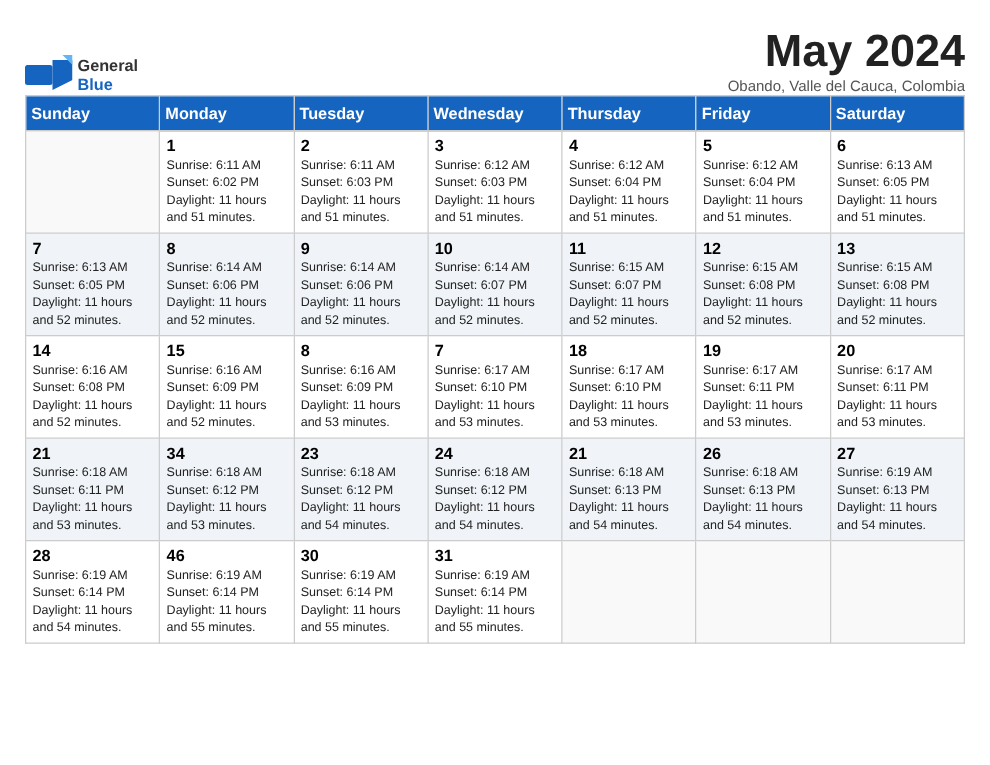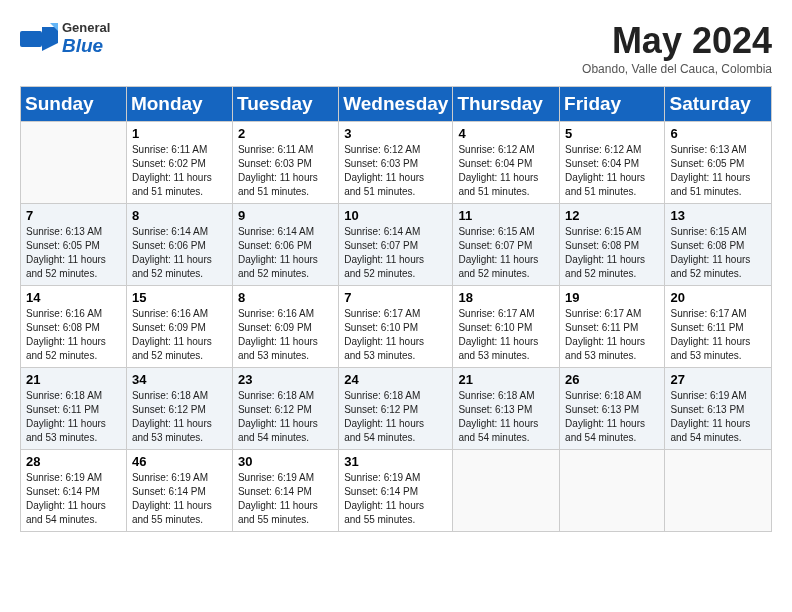--- a/index.html
+++ b/index.html
@@ -6,22 +6,21 @@
     body {
       font-family: Arial, sans-serif;
       background: #fff;
       width: 792px;
       min-height: 612px;
       padding: 20px;
     }
     .header-area {
       display: flex;
       justify-content: space-between;
-      align-items: flex-start;
-      margin-bottom: 10px;
+      align-items: flex-end;
     }
     .logo {
       display: flex;
       flex-direction: column;
       align-items: flex-start;
     }
     .title-area {
       text-align: right;
     }
     .month-title {
@@ -36,21 +35,21 @@
     .calendar-table {
       width: 100%;
       border-collapse: collapse;
       font-size: 11px;
     }
     .calendar-table th {
       background: #1565c0;
       color: #fff;
       padding: 6px 4px;
       text-align: left;
-      font-size: 19px;
+      font-size: 13px;
       border: 1px solid #ccc;
     }
     .calendar-table td {
       border: 1px solid #ccc;
       vertical-align: top;
       padding: 4px 5px;
       height: 80px;
       width: calc(100% / 7);
     }
     .day-number {
@@ -78,21 +77,21 @@
     <div style="display:flex;align-items:center;gap:4px;">
       <div style="position:relative;width:38px;height:32px;">
         <svg width="38" height="32" viewBox="0 0 38 32">
           <rect x="0" y="8" width="22" height="16" rx="2" fill="#1565c0"></rect>
           <polygon points="22,4 38,4 38,20 22,28" fill="#1565c0"></polygon>
           <polygon points="30,0 38,0 38,8" fill="#64b5f6"></polygon>
         </svg>
       </div>
       <div>
         <div style="font-size:13px;font-weight:bold;color:#333;">General</div>
-        <div style="font-size:19px;font-weight:bold;color:#1565c0;font-style:italic;">Blue</div>
+        <div style="font-size:13px;font-weight:bold;color:#1565c0;">Blue</div>
       </div>
     </div>
   </div>
   <div class="title-area">
     <div class="month-title">May 2024</div>
     <div class="location-title">Obando, Valle del Cauca, Colombia</div>
   </div>
 </div>
 
 <table class="calendar-table">

